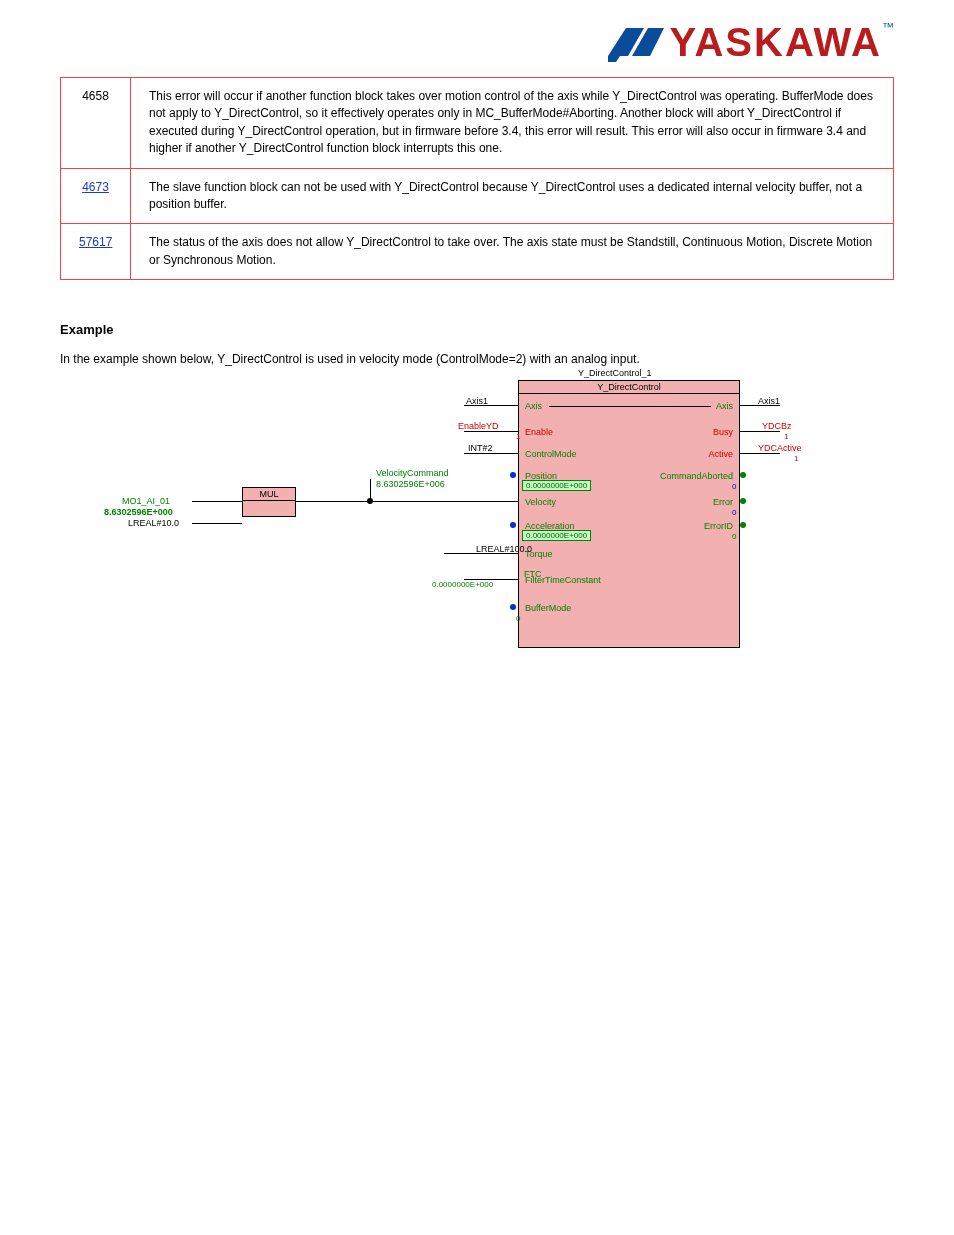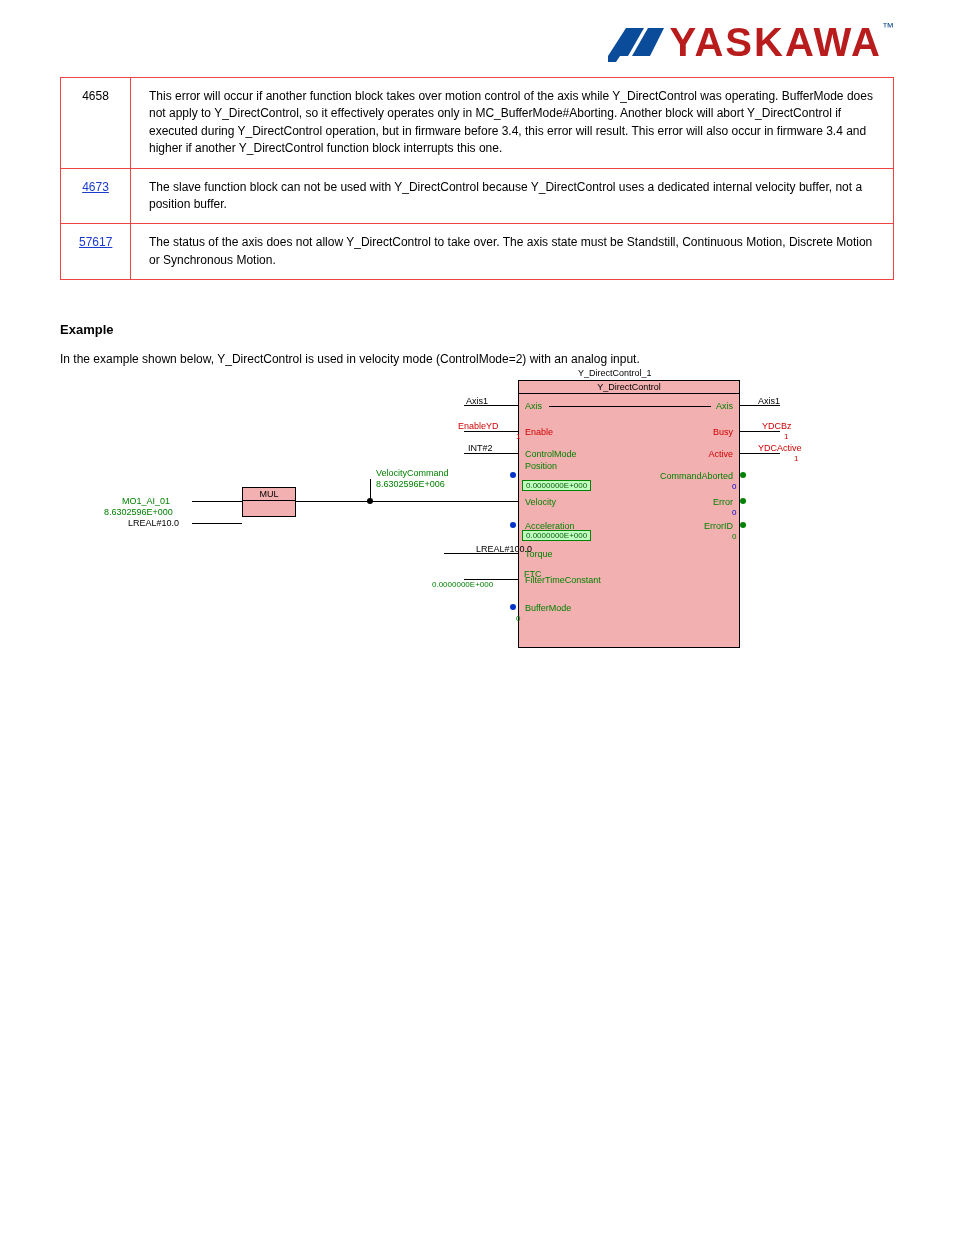--- a/index.html
+++ b/index.html
@@ -140,21 +140,21 @@
 <div class="section-title">Example</div>
 <div class="example-text">In the example shown below, Y_DirectControl is used in velocity mode (ControlMode=2) with an analog input.</div>
 
 <div class="diagram">
 
   <div class="block mul-block">
     <div class="title">MUL</div>
   </div>
 
   <div class="lbl green" style="left:18px; top:128px;">MO1_AI_01</div>
-  <div class="lbl green" style="left:0px; top:139px;">8.6302596E+000</div>
+  <div class="lbl green" style="left:0px; top:139px;font-weight:bold;">8.6302596E+000</div>
   <div class="lbl black" style="left:24px; top:150px;">LREAL#10.0</div>
 
   <div class="hline" style="left:88px; top:133px; width:50px;"></div>
   <div class="hline" style="left:88px; top:155px; width:50px;"></div>
 
   <div class="hline" style="left:192px; top:133px; width:74px;"></div>
   <div class="vline" style="left:266px; top:111px; height:22px;"></div>
   <div class="hline" style="left:266px; top:133px; width:148px;"></div>
 
   <div class="lbl green" style="left:272px; top:100px;">VelocityCommand</div>
@@ -163,21 +163,21 @@
   <div style="position:absolute; left:263px; top:130px; width:6px; height:6px; background:#000; border-radius:50%;"></div>
 
   <div class="lbl black" style="left:474px; top:0px;">Y_DirectControl_1</div>
 
   <div class="block big-block">
     <div class="title">Y_DirectControl</div>
 
     <span class="innerlabel leftcol black" style="top:20px;">Axis</span>
     <span class="innerlabel leftcol" style="top:46px; color:#d00000;">Enable</span>
     <span class="innerlabel leftcol" style="top:68px;">ControlMode</span>
-    <span class="innerlabel leftcol" style="top:80px;">Position</span>
+    <span class="innerlabel leftcol" style="top:90px;">Position</span>
     <span class="innerlabel leftcol" style="top:116px;">Velocity</span>
     <span class="innerlabel leftcol" style="top:140px;">Acceleration</span>
     <span class="innerlabel leftcol" style="top:168px;">Torque</span>
     <span class="innerlabel leftcol" style="top:194px;">FilterTimeConstant</span>
     <span class="innerlabel leftcol" style="top:222px;">BufferMode</span>
 
     <span class="innerlabel rightcol black" style="top:20px;">Axis</span>
     <span class="innerlabel rightcol" style="top:46px; color:#d00000;margin-left:25px;">Busy</span>
     <span class="innerlabel rightcol" style="top:68px; color:#d00000;">Active</span>
     <span class="innerlabel rightcol" style="top:90px;">CommandAborted</span>

